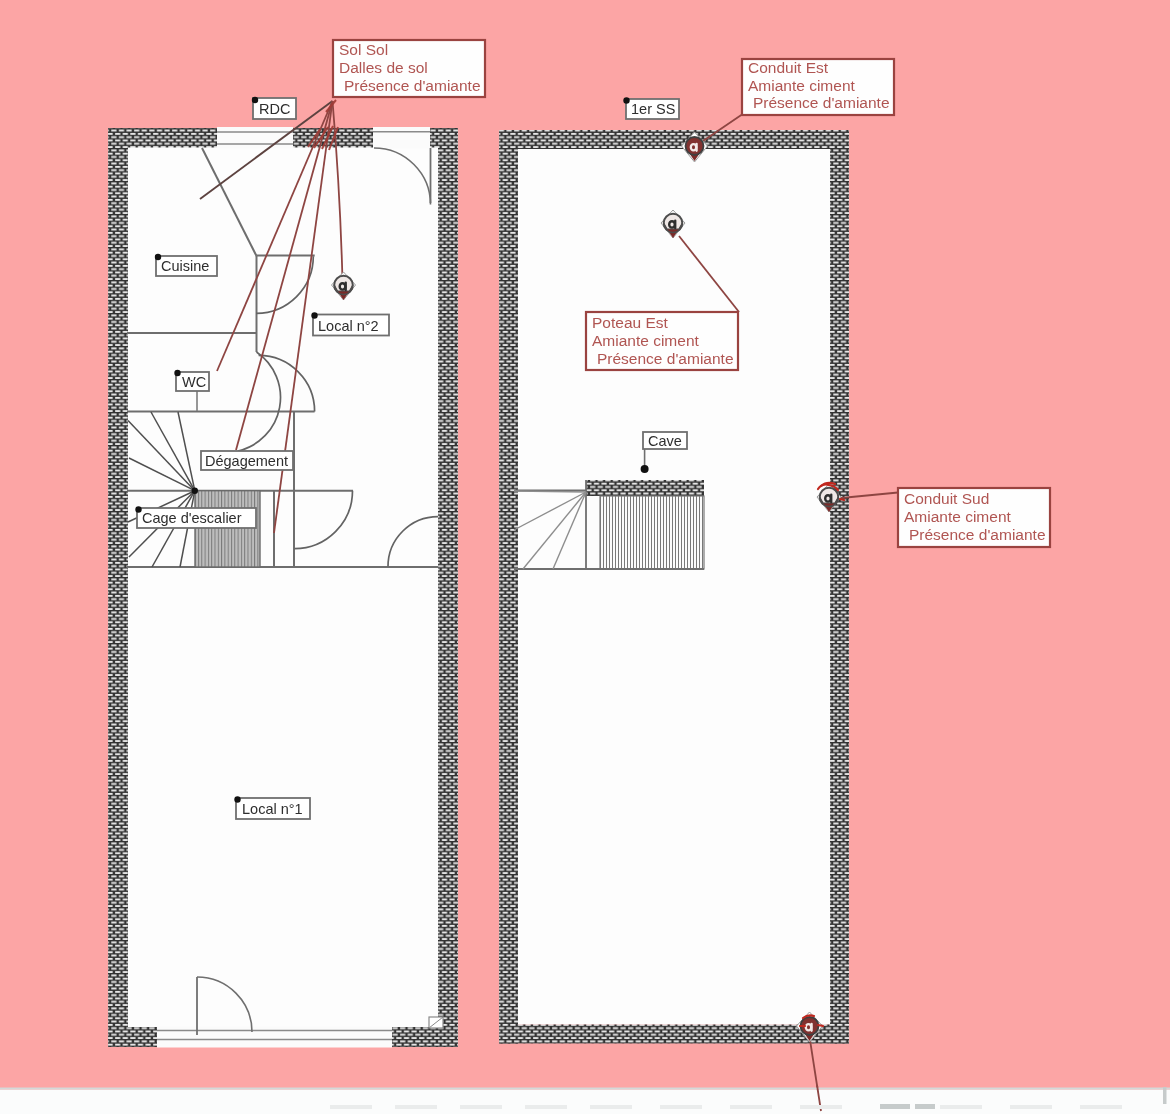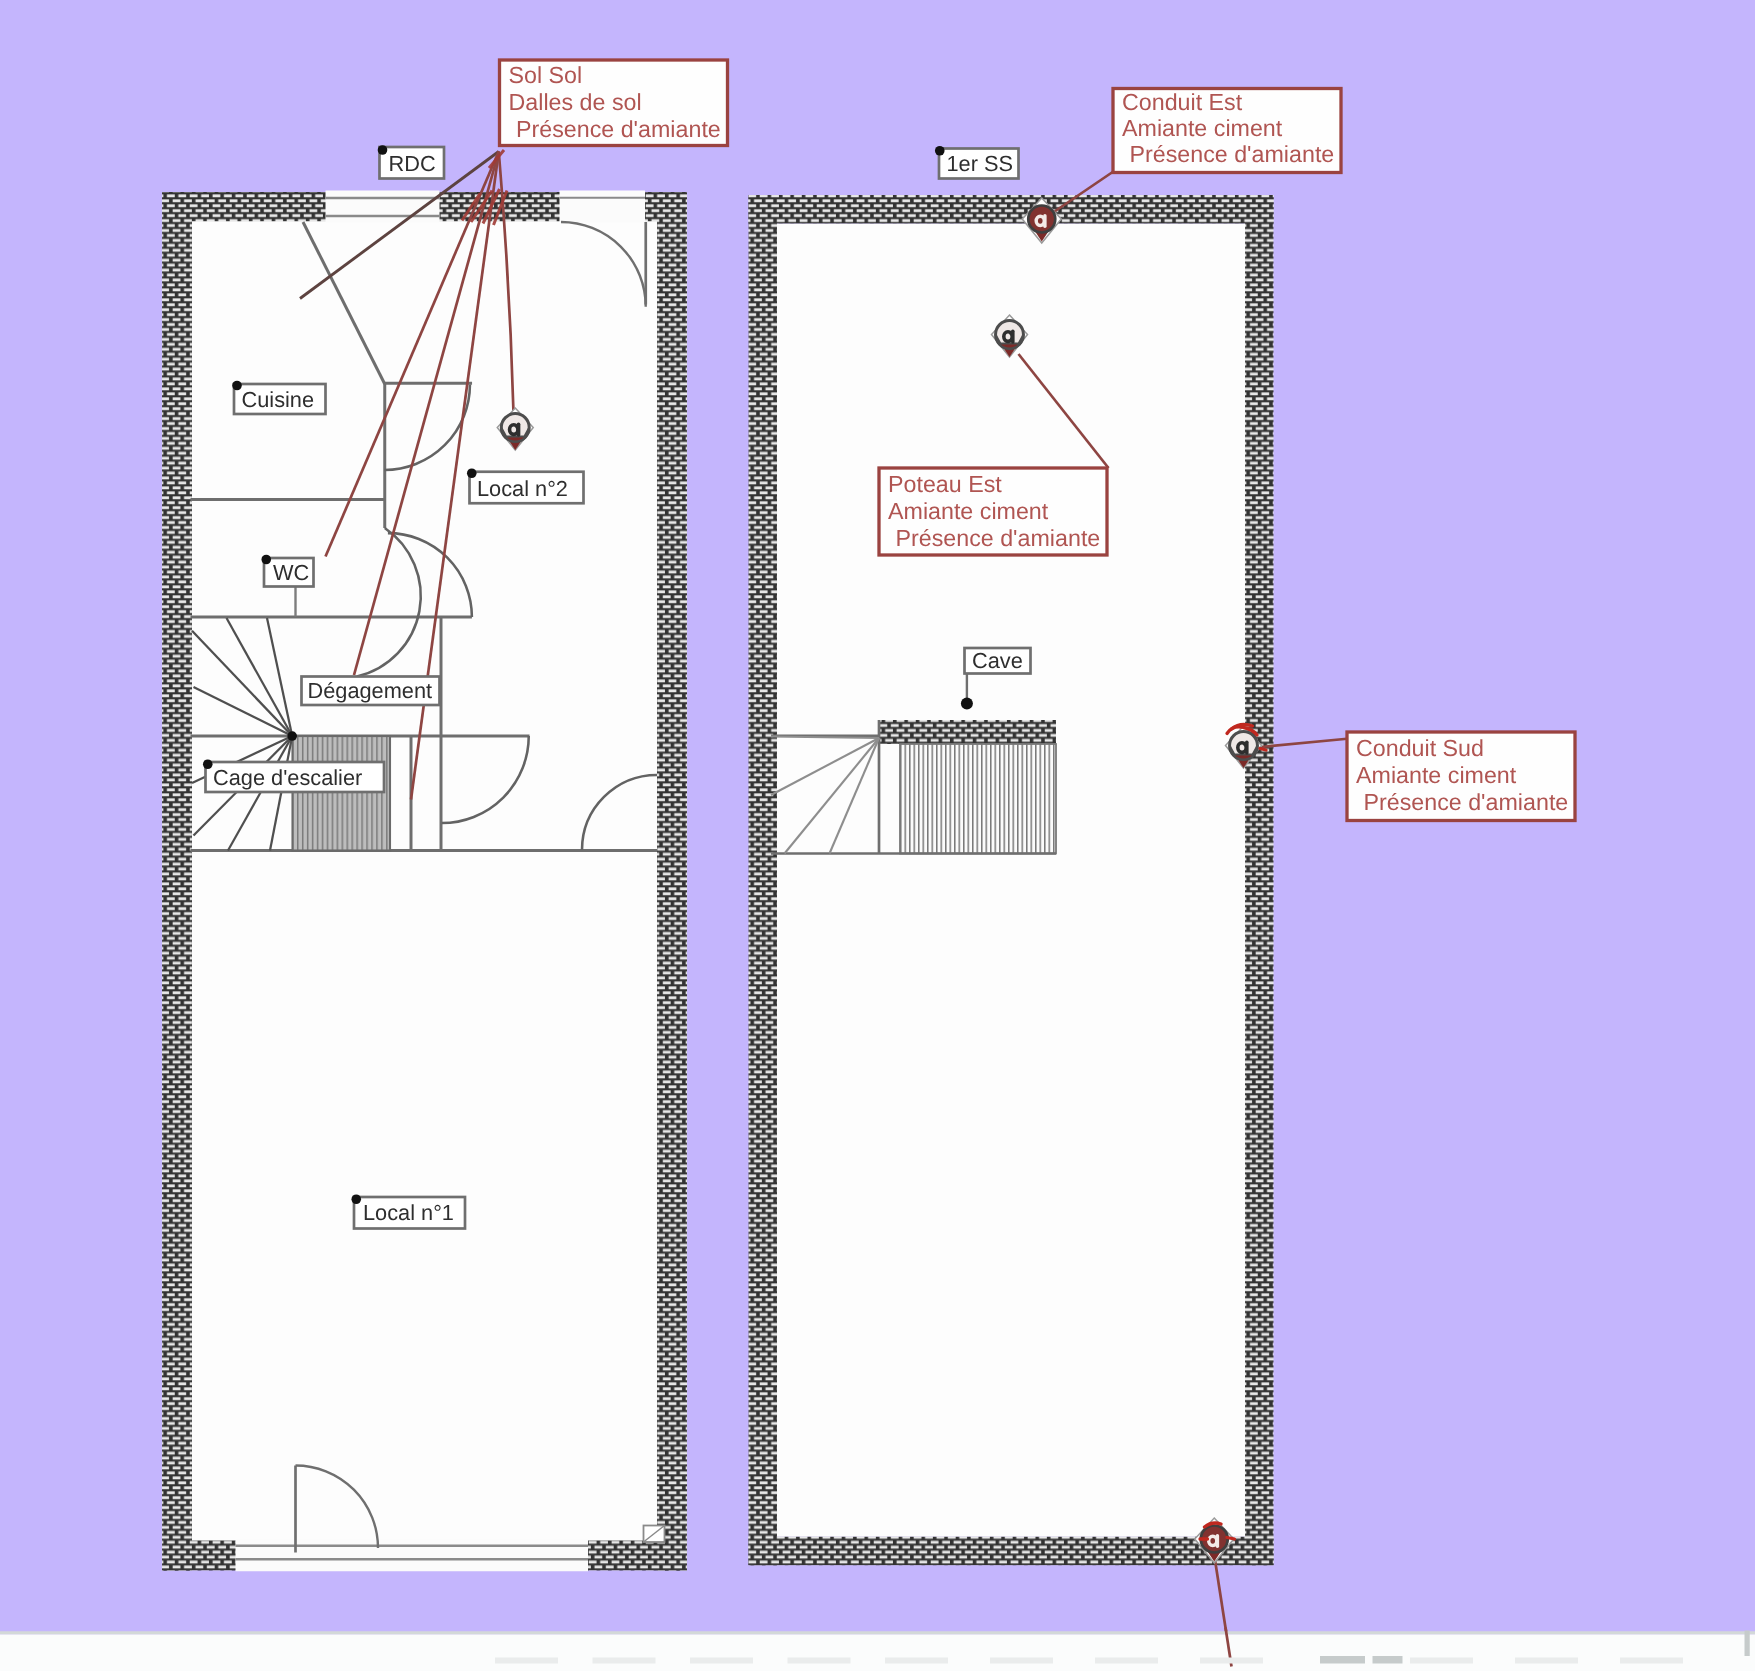--- a/index.html
+++ b/index.html
@@ -1,16 +1,16 @@
 <!DOCTYPE html>
 <html><head>
 <meta charset="utf-8">
 <style>
   html,body{margin:0;padding:0;background:#f7f8f8;}
-  #page{position:relative;width:1170px;height:1114px;background:#c4b5fd;overflow:hidden;
+  #page{position:relative;width:1170px;height:1114px;background:#fca5a5;overflow:hidden;
         font-family:"Liberation Sans",sans-serif;}
   svg{position:absolute;left:0;top:0;filter:blur(0.45px);}
   text{font-family:"Liberation Sans",sans-serif;}
 </style>
 </head>
 <body>
 <div id="page">
 <svg width="1170" height="1114" viewBox="0 0 1170 1114">
 <defs>
   <pattern id="brick" width="7.6" height="6.6" patternUnits="userSpaceOnUse">

